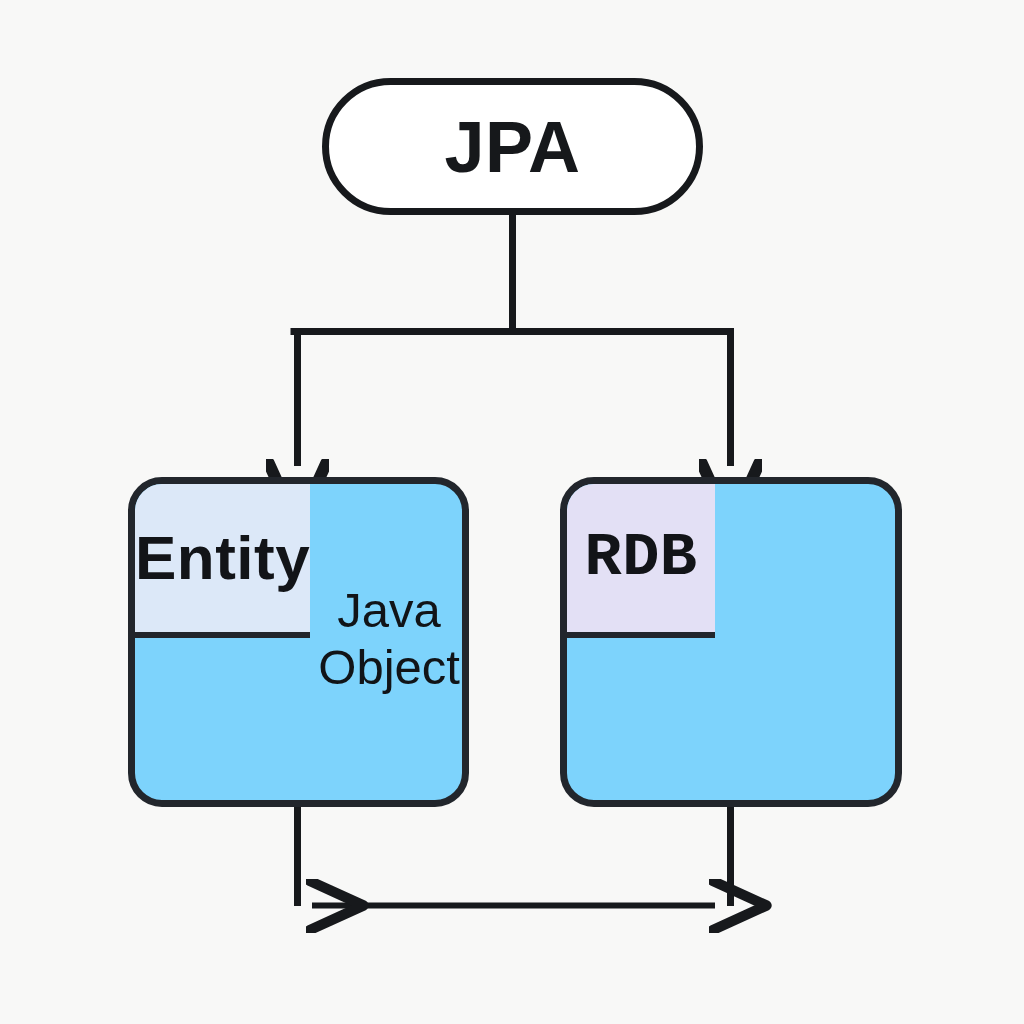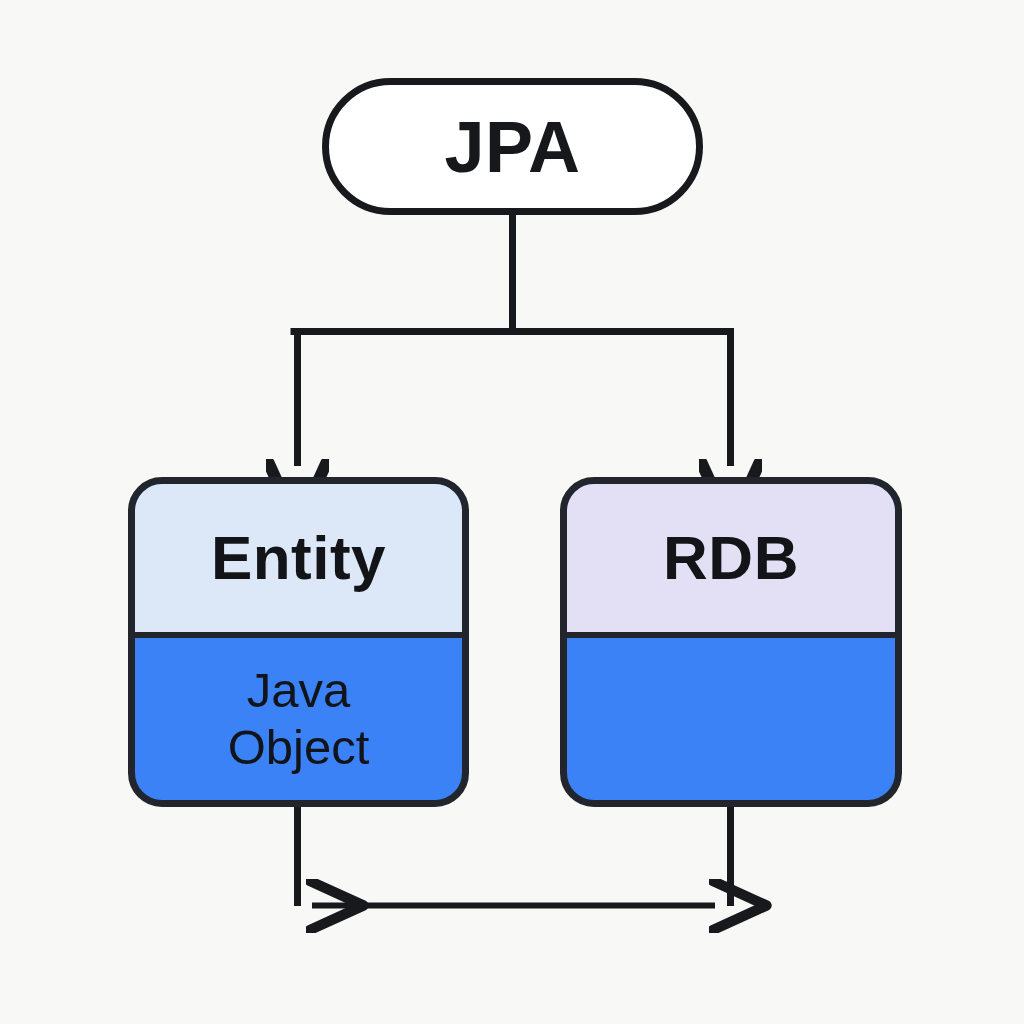--- a/index.html
+++ b/index.html
@@ -45,26 +45,26 @@
     font-weight: 700;
     color: #16181b;
     letter-spacing: 0.5px;
     line-height: 1;
   }
 
   
   .card {
     position: absolute;
     box-sizing: border-box;
-    background: #3b82f6;
+    background: #7dd3fc;
     border: 7px solid #22262c;
     border-radius: 34px;
     overflow: hidden;
     display: flex;
-    flex-direction: column;
+    flex-direction: row;
     gap: 6px;
   }
   .card-header {
     height: 148px;
     flex: 0 0 148px;
     border-bottom: 6px solid #22262c;
     display: flex;
     align-items: center;
     justify-content: center;
   }
@@ -159,18 +159,18 @@
     <div class="card-header" style="background: rgb(220, 232, 248);">
       <span class="card-title">Entity</span>
     </div>
     <div class="card-body">
       <span class="card-desc">Java
 Object</span>
     </div>
   </div>
 
   <div class="card" id="card-rdb">
-    <div class="card-header" style="background: rgb(227, 224, 245);">
+    <div class="card-header" style="background: rgb(227, 224, 245); font-family: Liberation Mono, monospace;">
       <span class="card-title">RDB</span>
     </div>
   </div>
 
 </div>
 
 </body></html>

